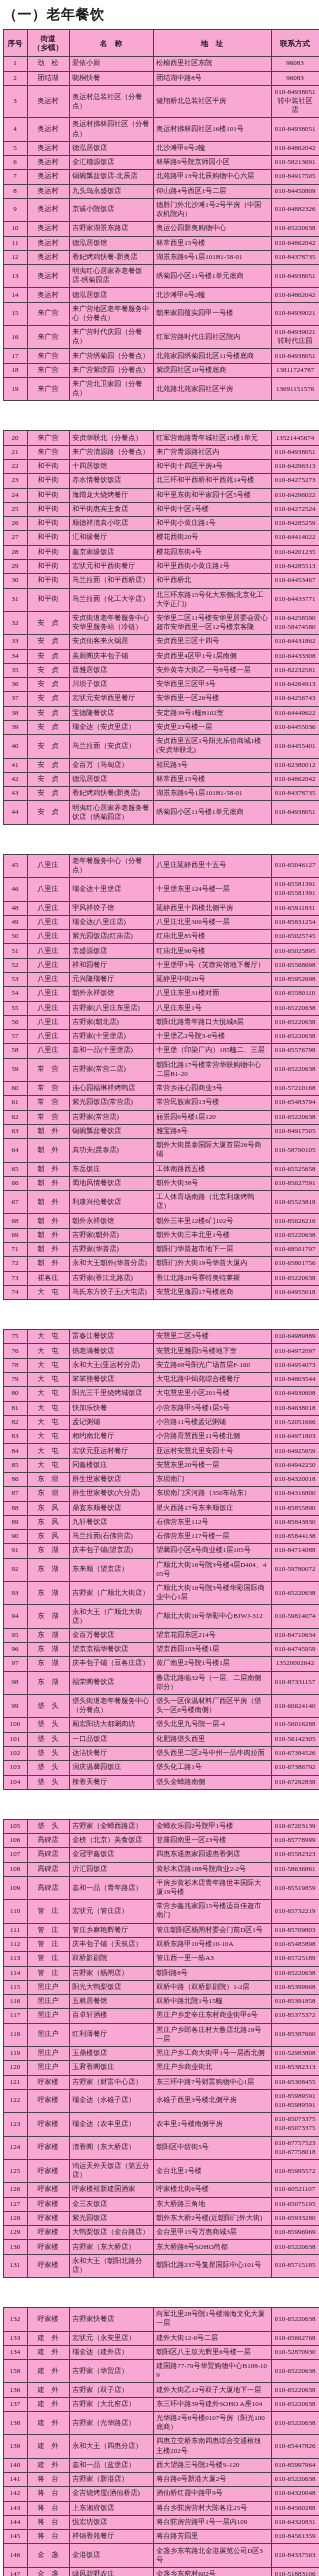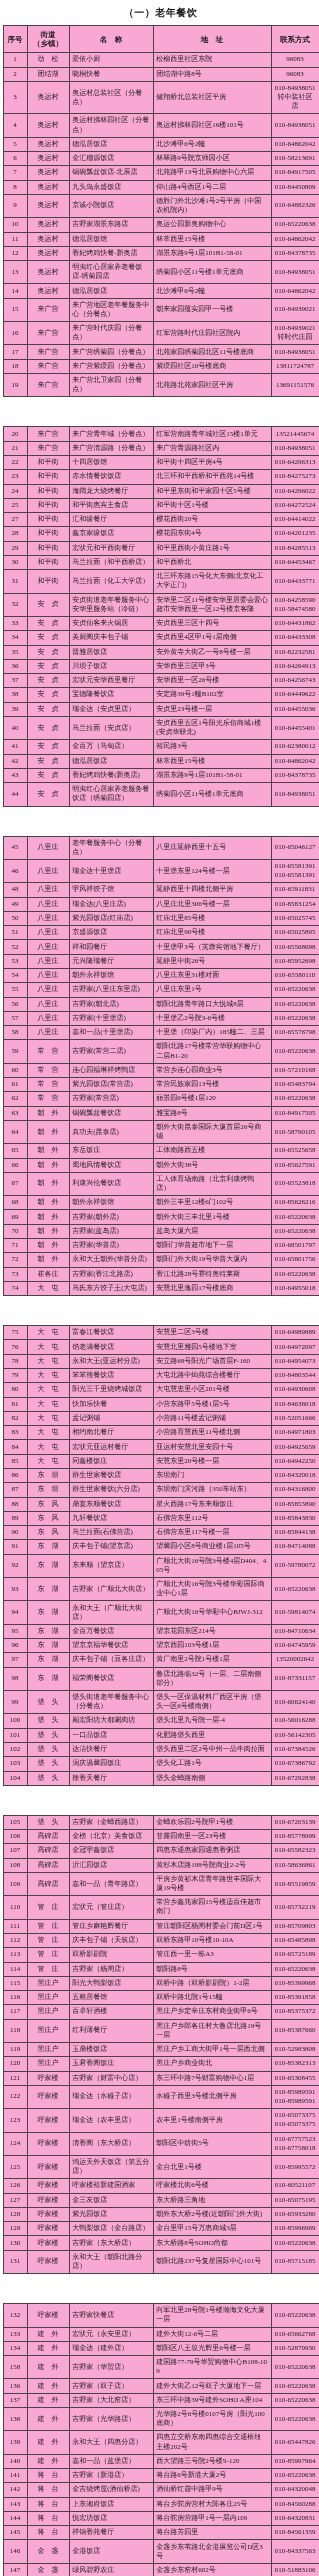--- a/index.html
+++ b/index.html
@@ -4,25 +4,24 @@
 <style>
   html,body{margin:0;padding:0;background:#ffffff;}
   body{
     width:320px;
     font-family:"Liberation Serif","DejaVu Serif",serif;
     color:#1c1c1c;
     -webkit-font-smoothing:antialiased;
   }
   .page{padding:3.1px 2.1px 5.2px 2.1px;}
   .doc-title{
-    font-size:10px;
+    font-size:14px;
     font-weight:bold;
     margin:3.1px 0 5.2px 1px;
     letter-spacing:0.5px;
-    text-align:center;
   }
   .segments{display:block;}
   table.seg{
     border-collapse:collapse;
     width:316px;
     table-layout:fixed;
     margin:0 0 29px 0.5px;
     background:#f9a8d4;
   }
   table.seg:last-child{margin-bottom:0;}
@@ -221,21 +220,21 @@
           <col class="c1">
           <col class="c2">
           <col class="c3">
           <col class="c4">
           <col class="c5">
         </colgroup>
         <tbody>
           <tr>
             <td class="no">20</td>
             <td class="street">来广营</td>
-            <td class="name">来广营青年城（分餐点）</td>
+            <td class="name">安贞华联北（分餐点）</td>
             <td class="addr">红军营南路青年城社区15楼1单元</td>
             <td class="phone">13521445674</td>
           </tr>
           <tr>
             <td class="no">21</td>
             <td class="street">来广营</td>
             <td class="name">来广营清源路（分餐点）</td>
             <td class="addr">来广营青源路社区内</td>
             <td class="phone">010-84938051</td>
           </tr>
@@ -259,20 +258,27 @@
             <td class="name">海阔龙大烧烤餐厅</td>
             <td class="addr">和平里东街和平家园十区5号楼</td>
             <td class="phone">010-64296022</td>
           </tr>
           <tr>
             <td class="no">25</td>
             <td class="street">和平街</td>
             <td class="name">和平街惠宾主食店</td>
             <td class="addr">和平街十区1号楼</td>
             <td class="phone">010-64272524</td>
+          </tr>
+          <tr>
+            <td class="no">26</td>
+            <td class="street">和平街</td>
+            <td class="name">顺德祥清真小吃店</td>
+            <td class="addr">和平街小黄庄路1号</td>
+            <td class="phone">010-84285259</td>
           </tr>
           <tr>
             <td class="no">27</td>
             <td class="street">和平街</td>
             <td class="name">汇和缘餐厅</td>
             <td class="addr">樱花西街20号</td>
             <td class="phone">010-64414022</td>
           </tr>
           <tr>
             <td class="no">28</td>
@@ -568,27 +574,20 @@
             <td class="phone">010-85626216</td>
           </tr>
           <tr>
             <td class="no">69</td>
             <td class="street">朝　外</td>
             <td class="name">吉野家(朝外店)</td>
             <td class="addr">朝外大街三丰北里1号楼</td>
             <td class="phone">010-65220638</td>
           </tr>
           <tr>
-            <td class="no">70</td>
-            <td class="street">朝　外</td>
-            <td class="name">吉野家(蓝岛店)</td>
-            <td class="addr">蓝岛大厦六层</td>
-            <td class="phone">010-65220638</td>
-          </tr>
-          <tr>
             <td class="no">71</td>
             <td class="street">朝　外</td>
             <td class="name">吉野家(华普店)</td>
             <td class="addr">朝阳门华普超市地下一层</td>
             <td class="phone">010-68501797</td>
           </tr>
           <tr>
             <td class="no">72</td>
             <td class="street">朝　外</td>
             <td class="name">永和大王朝外(华普分店)</td>

